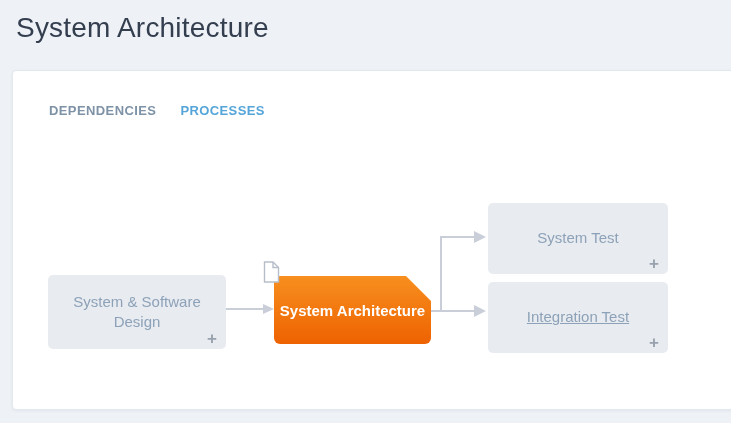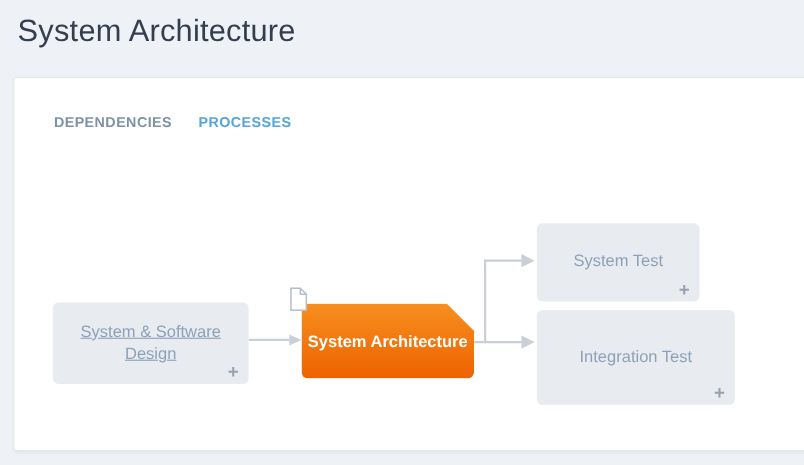--- a/index.html
+++ b/index.html
@@ -36,23 +36,23 @@
 
   .diagram{position:absolute;inset:0;}
 
   .node{
     position:absolute;background:var(--node-bg);border-radius:5px;
     display:flex;align-items:center;justify-content:center;
     color:var(--node-text);font-size:15px;line-height:1.35;
     text-align:center;cursor:pointer;
   }
   .node .label{padding:0 18px;}
-  .node-design{left:35px;top:204px;width:178px;height:74px;text-decoration:underline;}
-  .node-systest{left:475px;top:132px;width:148px;height:71px;}
-  .node-inttest{left:475px;top:211px;width:180px;height:86px;}
+  .node-design{left:35px;top:204px;width:178px;height:74px;}
+  .node-systest{left:475px;top:132px;width:180px;height:71px;}
+  .node-inttest{left:475px;top:211px;width:180px;height:71px;text-decoration:underline;}
 
   .plus{
     position:absolute;right:9px;bottom:2px;
     color:var(--plus-color);font-size:17px;font-weight:700;
     line-height:1;cursor:pointer;
   }
 
   .node-selected{
     position:absolute;left:261px;top:205px;width:157px;height:68px;
     background:linear-gradient(180deg,var(--orange-top),var(--orange-bottom));

